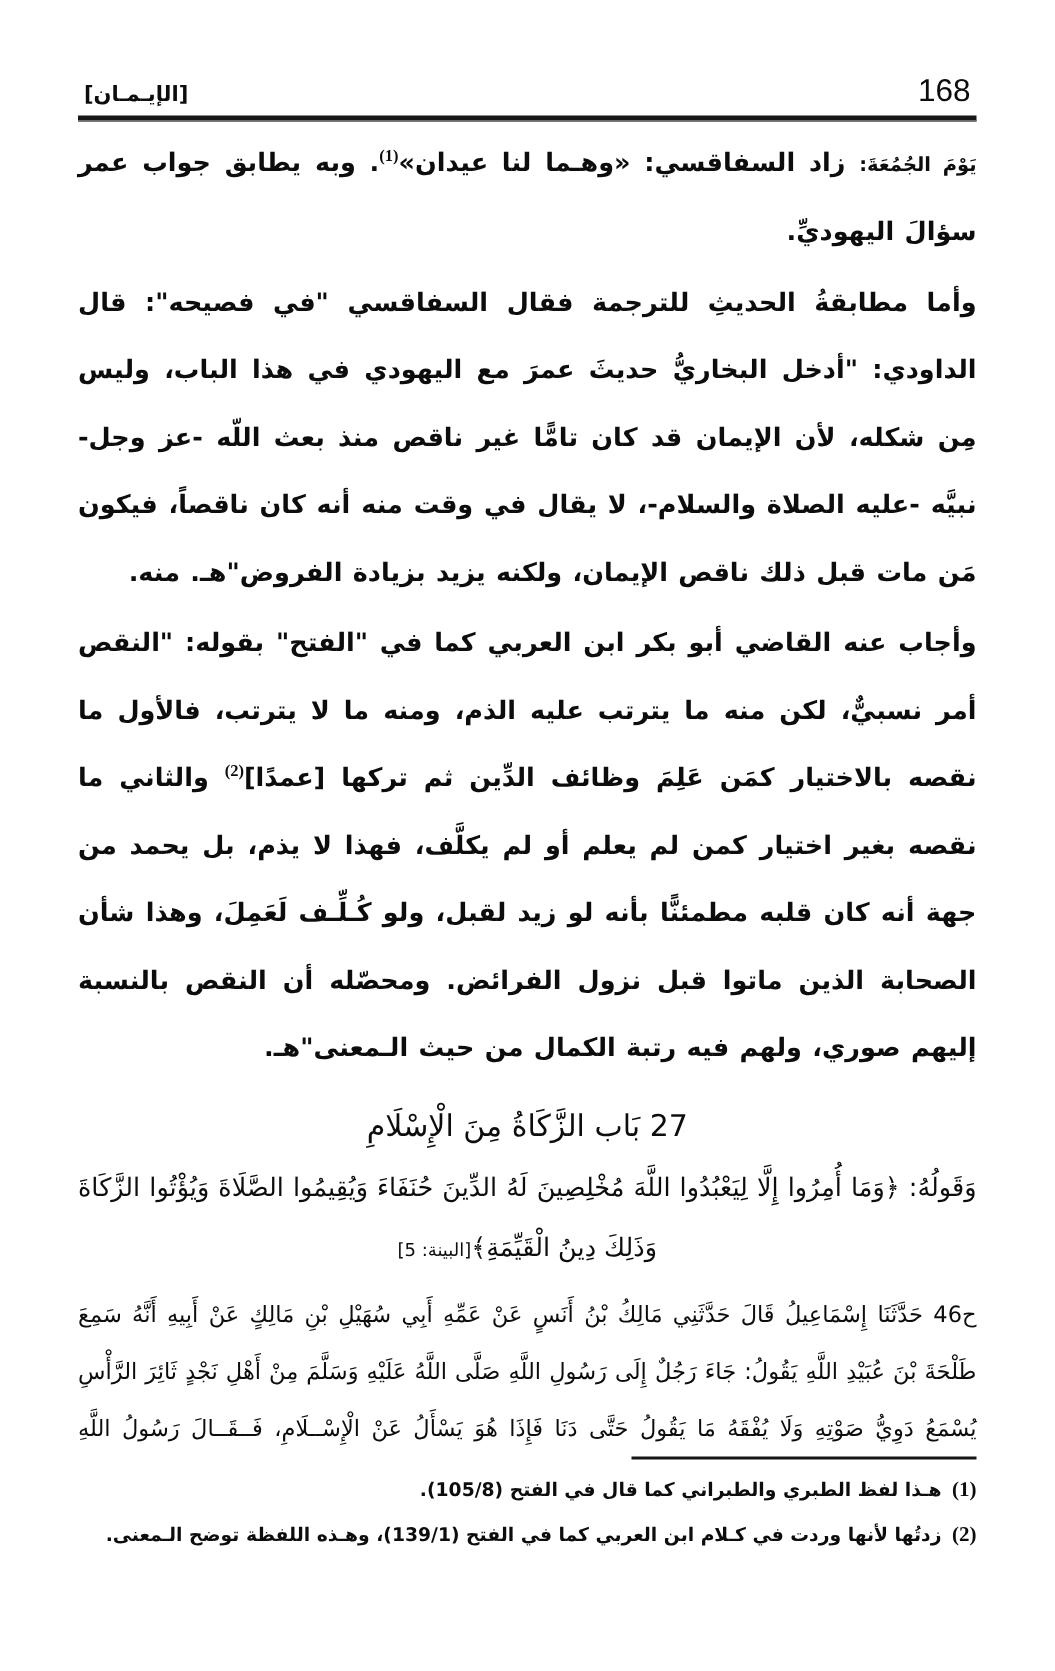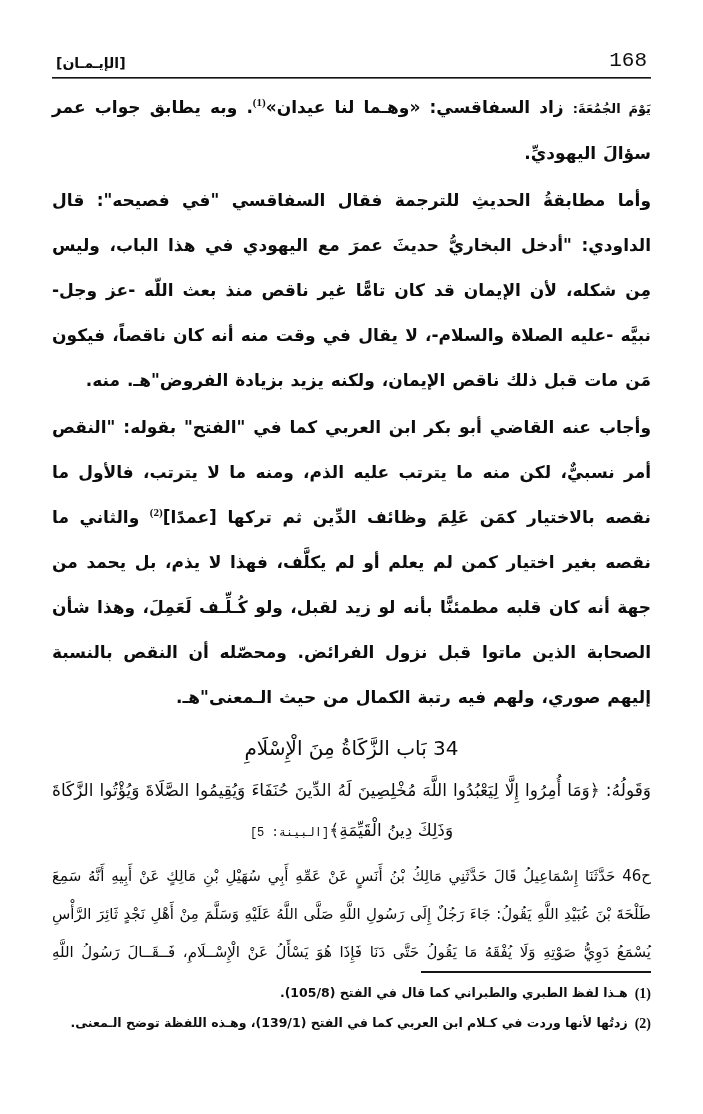--- a/index.html
+++ b/index.html
@@ -29,21 +29,21 @@
     justify-content: space-between;
     align-items: flex-end;
     padding: 0 4px 6px 4px;
   }
   .section-label {
     font-size: 14px;
     font-weight: 700;
     letter-spacing: 0.5px;
   }
   .page-number {
-    font-family: Liberation Mono, monospace;
+    font-family: Liberation Sans, sans-serif;
     font-size: 21px;
     font-weight: 400;
     line-height: 1;
   }
   .header-rule {
     height: 3px;
     background: #161616;
     border-bottom: 1px solid #6b6b6b;
     margin-bottom: 6px;
   }
@@ -79,21 +79,20 @@
     font-size: 17px;
     font-weight: 400;
     line-height: 40px;
     text-align: justify;
     text-align-last: center;
     margin: 0 0 4px 0;
   }
   .verse-ref {
     font-size: 12px;
     font-weight: 400;
-    font-family: Liberation Mono, monospace;
   }
   
   .hadith {
     font-size: 15px;
     font-weight: 400;
     line-height: 38px;
     text-align: justify;
     text-align-last: justify;
     margin: 0;
   }
@@ -139,21 +138,21 @@
     <span class="page-number">168</span>
   </div>
   <div class="header-rule"></div>
 
   <p class="commentary"><span class="lead-term">يَوْمَ الجُمُعَةَ:</span><span> زاد السفاقسي: «وهـما لنا عيدان»</span><sup class="fn-marker">(1)</sup><span>. وبه يطابق جواب عمر سؤالَ اليهوديِّ.</span></p>
 
   <p class="commentary">وأما مطابقةُ الحديثِ للترجمة فقال السفاقسي "في فصيحه": قال الداودي: "أدخل البخاريُّ حديثَ عمرَ مع اليهودي في هذا الباب، وليس مِن شكله، لأن الإيمان قد كان تامًّا غير ناقص منذ بعث اللّه -عز وجل- نبيَّه -عليه الصلاة والسلام-، لا يقال في وقت منه أنه كان ناقصاً، فيكون مَن مات قبل ذلك ناقص الإيمان، ولكنه يزيد بزيادة الفروض"هـ. منه.</p>
 
   <p class="commentary"><span>وأجاب عنه القاضي أبو بكر ابن العربي كما في "الفتح" بقوله: "النقص أمر نسبيٌّ، لكن منه ما يترتب عليه الذم، ومنه ما لا يترتب، فالأول ما نقصه بالاختيار كمَن عَلِمَ وظائف الدِّين ثم تركها [عمدًا]</span><sup class="fn-marker">(2)</sup><span> والثاني ما نقصه بغير اختيار كمن لم يعلم أو لم يكلَّف، فهذا لا يذم، بل يحمد من جهة أنه كان قلبه مطمئنًّا بأنه لو زيد لقبل، ولو كُـلِّـف لَعَمِلَ، وهذا شأن الصحابة الذين ماتوا قبل نزول الفرائض. ومحصّله أن النقص بالنسبة إليهم صوري، ولهم فيه رتبة الكمال من حيث الـمعنى"هـ.</span></p>
 
-  <h2 class="chapter-heading">34 بَاب الزَّكَاةُ مِنَ الْإِسْلَامِ</h2>
+  <h2 class="chapter-heading">27 بَاب الزَّكَاةُ مِنَ الْإِسْلَامِ</h2>
 
   <p class="verse"><span>وَقَولُهُ: </span><span>﴿وَمَا أُمِرُوا إِلَّا لِيَعْبُدُوا اللَّهَ مُخْلِصِينَ لَهُ الدِّينَ حُنَفَاءَ وَيُقِيمُوا الصَّلَاةَ وَيُؤْتُوا الزَّكَاةَ وَذَلِكَ دِينُ الْقَيِّمَةِ﴾</span><span class="verse-ref">[البينة: 5]</span></p>
 
   <p class="hadith"><span>ح46</span><span> حَدَّثَنَا إِسْمَاعِيلُ قَالَ حَدَّثَنِي مَالِكُ بْنُ أَنَسٍ عَنْ عَمِّهِ أَبِي سُهَيْلِ بْنِ مَالِكٍ عَنْ أَبِيهِ أَنَّهُ سَمِعَ طَلْحَةَ بْنَ عُبَيْدِ اللَّهِ يَقُولُ: جَاءَ رَجُلٌ إِلَى رَسُولِ اللَّهِ صَلَّى اللَّهُ عَلَيْهِ وَسَلَّمَ مِنْ أَهْلِ نَجْدٍ ثَائِرَ الرَّأْسِ يُسْمَعُ دَوِيُّ صَوْتِهِ وَلَا يُفْقَهُ مَا يَقُولُ حَتَّى دَنَا فَإِذَا هُوَ يَسْأَلُ عَنْ الْإِسْــلَامِ، فَــقَــالَ رَسُولُ اللَّهِ</span></p>
 
   <div class="footnotes">
     <div class="footnote-rule"></div>
     <div class="footnote-item">
       <span class="footnote-num">(1)</span>
       <span class="footnote-text">هـذا لفظ الطبري والطبراني كما قال في الفتح (105/8).</span>

